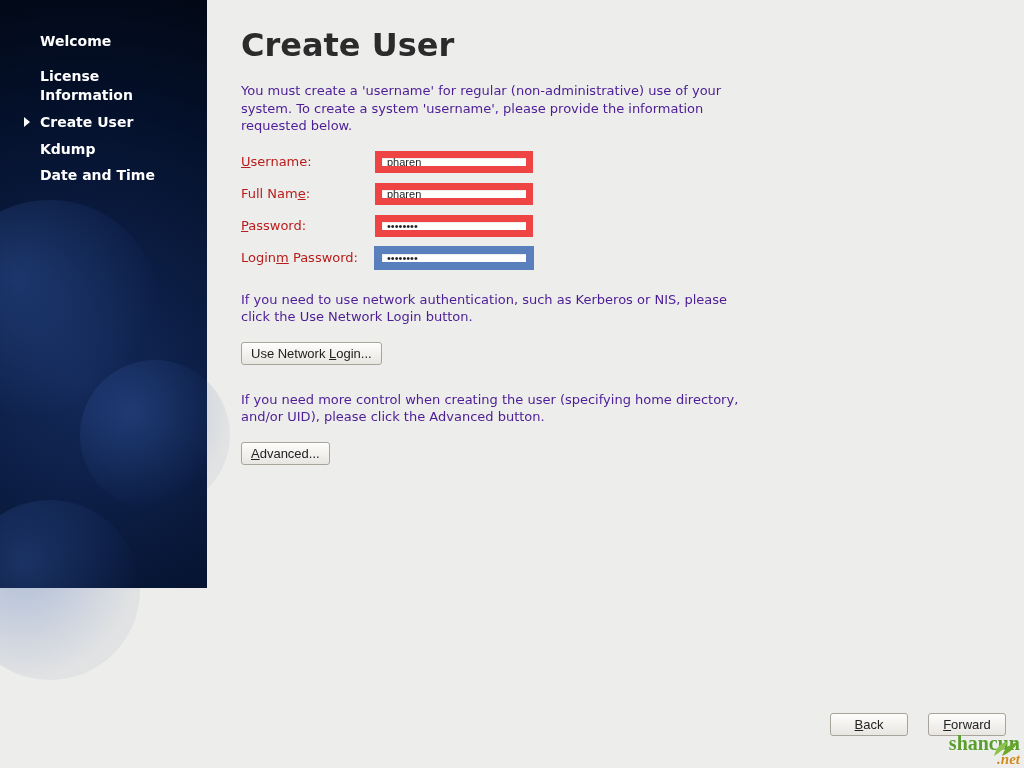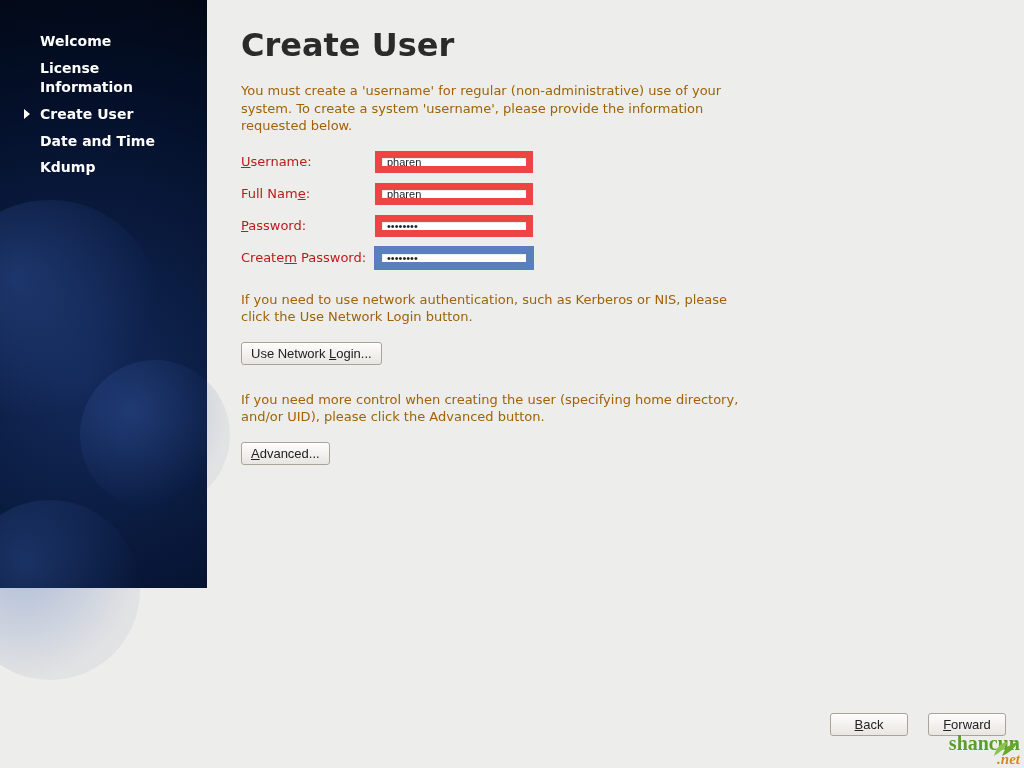--- a/index.html
+++ b/index.html
@@ -6,36 +6,36 @@
   html, body { width: 1024px; height: 768px; overflow: hidden; font-family: "DejaVu Sans", "Liberation Sans", sans-serif; }
   body { display: flex; background: #ededeb; }
 
   .sidebar {
     width: 207px; height: 588px; flex: 0 0 207px;
     background: radial-gradient(circle at 40% 65%, #142a5a 0%, #0c1e45 30%, #04102a 70%, #020815 100%);
     position: relative; color: #fff; padding-top: 28px;
   }
   .sidebar ul { list-style: none; }
   .sidebar li { position: relative; padding: 4px 10px 4px 40px; font-size: 14px; font-weight: bold; line-height: 1.35; }
-  .sidebar li.multi { padding-top:4px; padding-bottom:4px; }
+  .sidebar li.multi { padding-top:4px; padding-bottom:4px;margin-top:8px; }
   .sidebar li .arrow {
     position: absolute; left: 24px; top: 8px; width: 0; height: 0;
     border-top: 5px solid transparent; border-bottom: 5px solid transparent;
     border-left: 6px solid #fff; display: none;
   }
   .sidebar li.active .arrow { display: block; }
 
   .bubble { position: absolute; border-radius: 50%; background: radial-gradient(circle at 35% 35%, rgba(60,100,180,0.35), rgba(10,30,80,0.05) 70%); }
   .b1 { width: 220px; height: 220px; left: -60px; top: 200px; }
   .b2 { width: 150px; height: 150px; left: 80px; top: 360px; }
   .b3 { width: 180px; height: 180px; left: -40px; top: 500px; }
 
   .main { flex: 1; height: 768px; position: relative; padding: 24px 34px 0 34px; color: #222; }
   .title { font-size: 32px; font-weight: bold; color: #2b2b2b; margin-bottom: 18px; margin-top: 2px; }
-  .intro, .note { font-size: 13px; color: #a16207; max-width: 500px; line-height: 1.35; margin-bottom: 16px; }
+  .intro, .note { font-size: 13px; color: #4c1d95; max-width: 500px; line-height: 1.35; margin-bottom: 16px; }
 
   .form { margin-top: 6px; margin-bottom: 22px; }
   .row { display: flex; align-items: center; margin-bottom: 10px; }
   .row label { width: 134px; font-size: 13px; color: #b91c1c; }
   .row input {
     width: 158px; height: 22px; padding: 1px 5px;
     border: 7px solid #ef4444; background: #fff; font-size: 11px; color: #222;
     box-shadow: inset 1px 1px 1px rgba(0,0,0,0.08);
   }
 
@@ -67,22 +67,22 @@
 <body>
 
 <div class="sidebar">
   <div class="bubble b1"></div>
   <div class="bubble b2"></div>
   <div class="bubble b3"></div>
   <ul>
     <li><span>Welcome</span></li>
     <li class="multi"><span>License Information</span></li>
     <li class="active"><span class="arrow"></span><span>Create User</span></li>
+    <li><span>Kdump</span></li>
     <li><span>Date and Time</span></li>
-    <li><span>Kdump</span></li>
   </ul>
 </div>
 
 <div class="main">
   <div class="title">Create User</div>
   <div class="intro">You must create a 'username' for regular (non-administrative) use of your system.  To create a system 'username', please provide the information requested below.</div>
 
   <div class="form">
     <div class="row">
       <label><span class="und">U</span><span>sername:</span></label>
@@ -90,21 +90,21 @@
     </div>
     <div class="row">
       <label><span>Full Nam</span><span class="und">e</span><span>:</span></label>
       <input type="text" value="pharen" style="">
     </div>
     <div class="row">
       <label><span class="und">P</span><span>assword:</span></label>
       <input type="text" value="••••••••" style="">
     </div>
     <div class="row">
-      <label><span>Create</span><span class="und">m</span><span> Password:</span></label>
+      <label><span>Login</span><span class="und">m</span><span> Password:</span></label>
       <input type="text" style="outline: rgb(90, 127, 189) solid 1px; border-color: rgb(90, 127, 189);" value="••••••••">
     </div>
   </div>
 
   <div class="note">If you need to use network authentication, such as Kerberos or NIS, please click the Use Network Login button.</div>
   <div class="section-btn">
     <button class="btn"><span>Use Network </span><span class="und">L</span><span>ogin...</span></button>
   </div>
 
   <div class="note">If you need more control when creating the user (specifying home directory, and/or UID), please click the Advanced button.</div>

